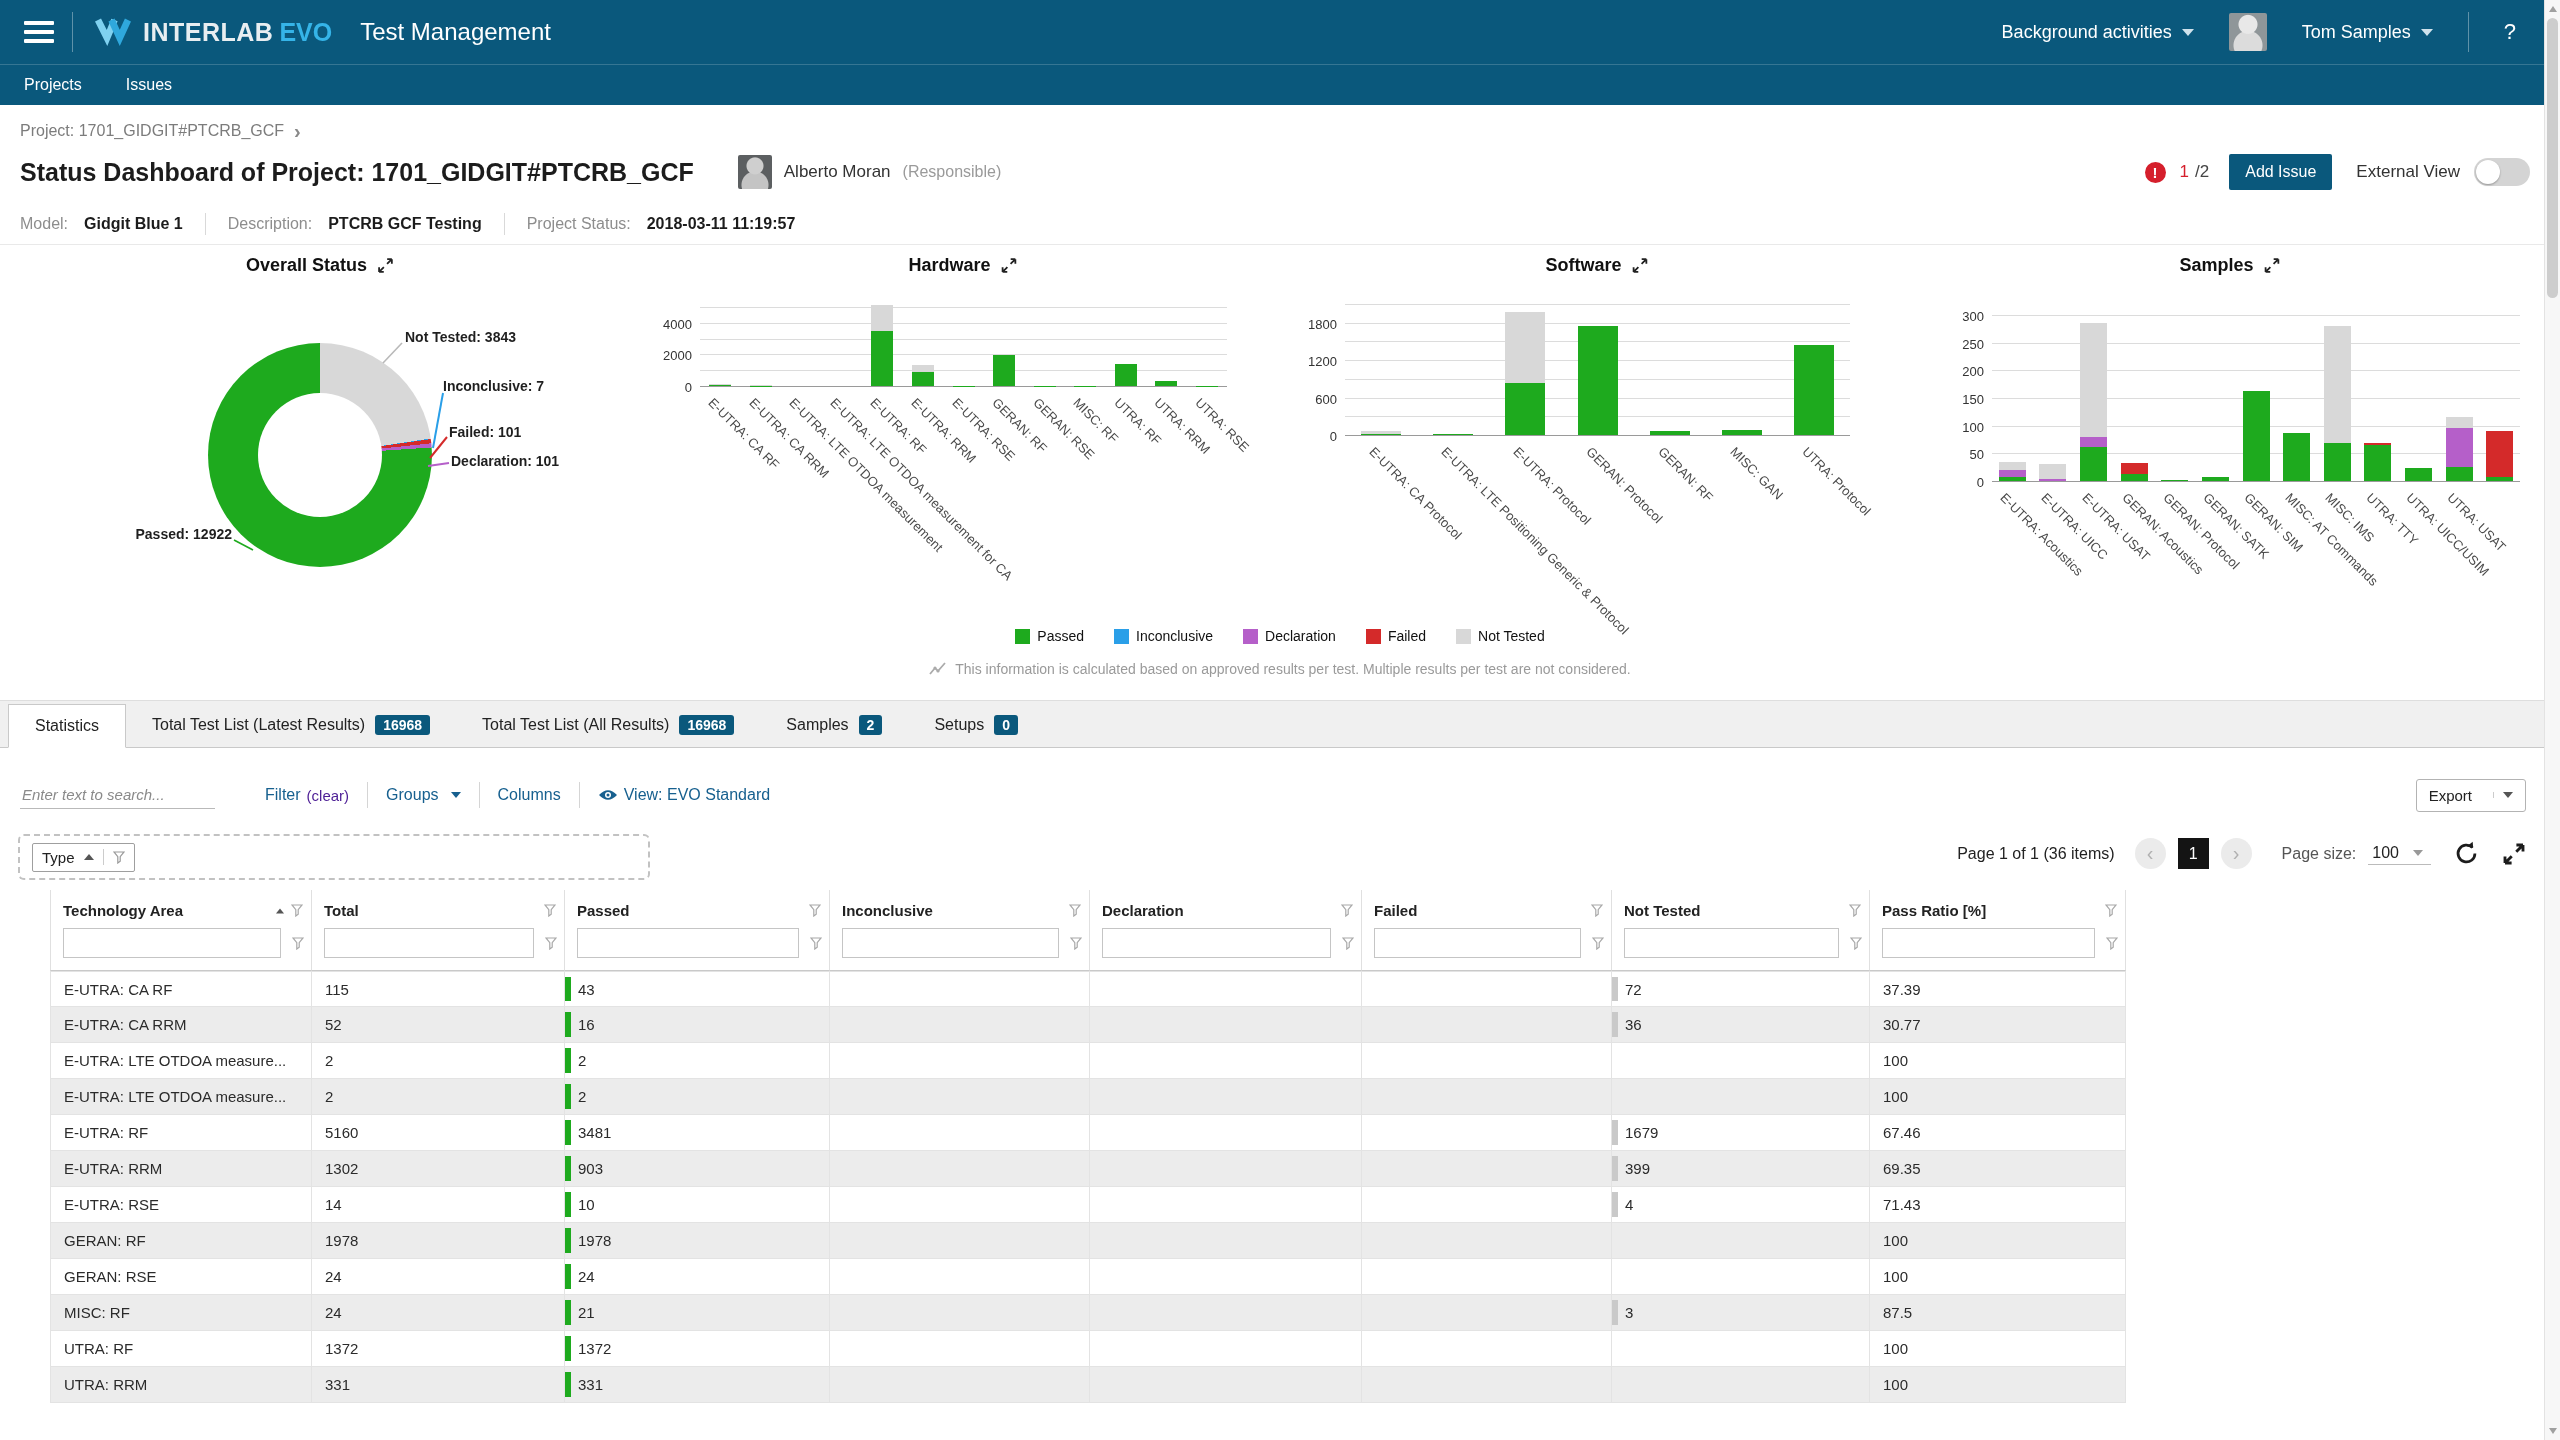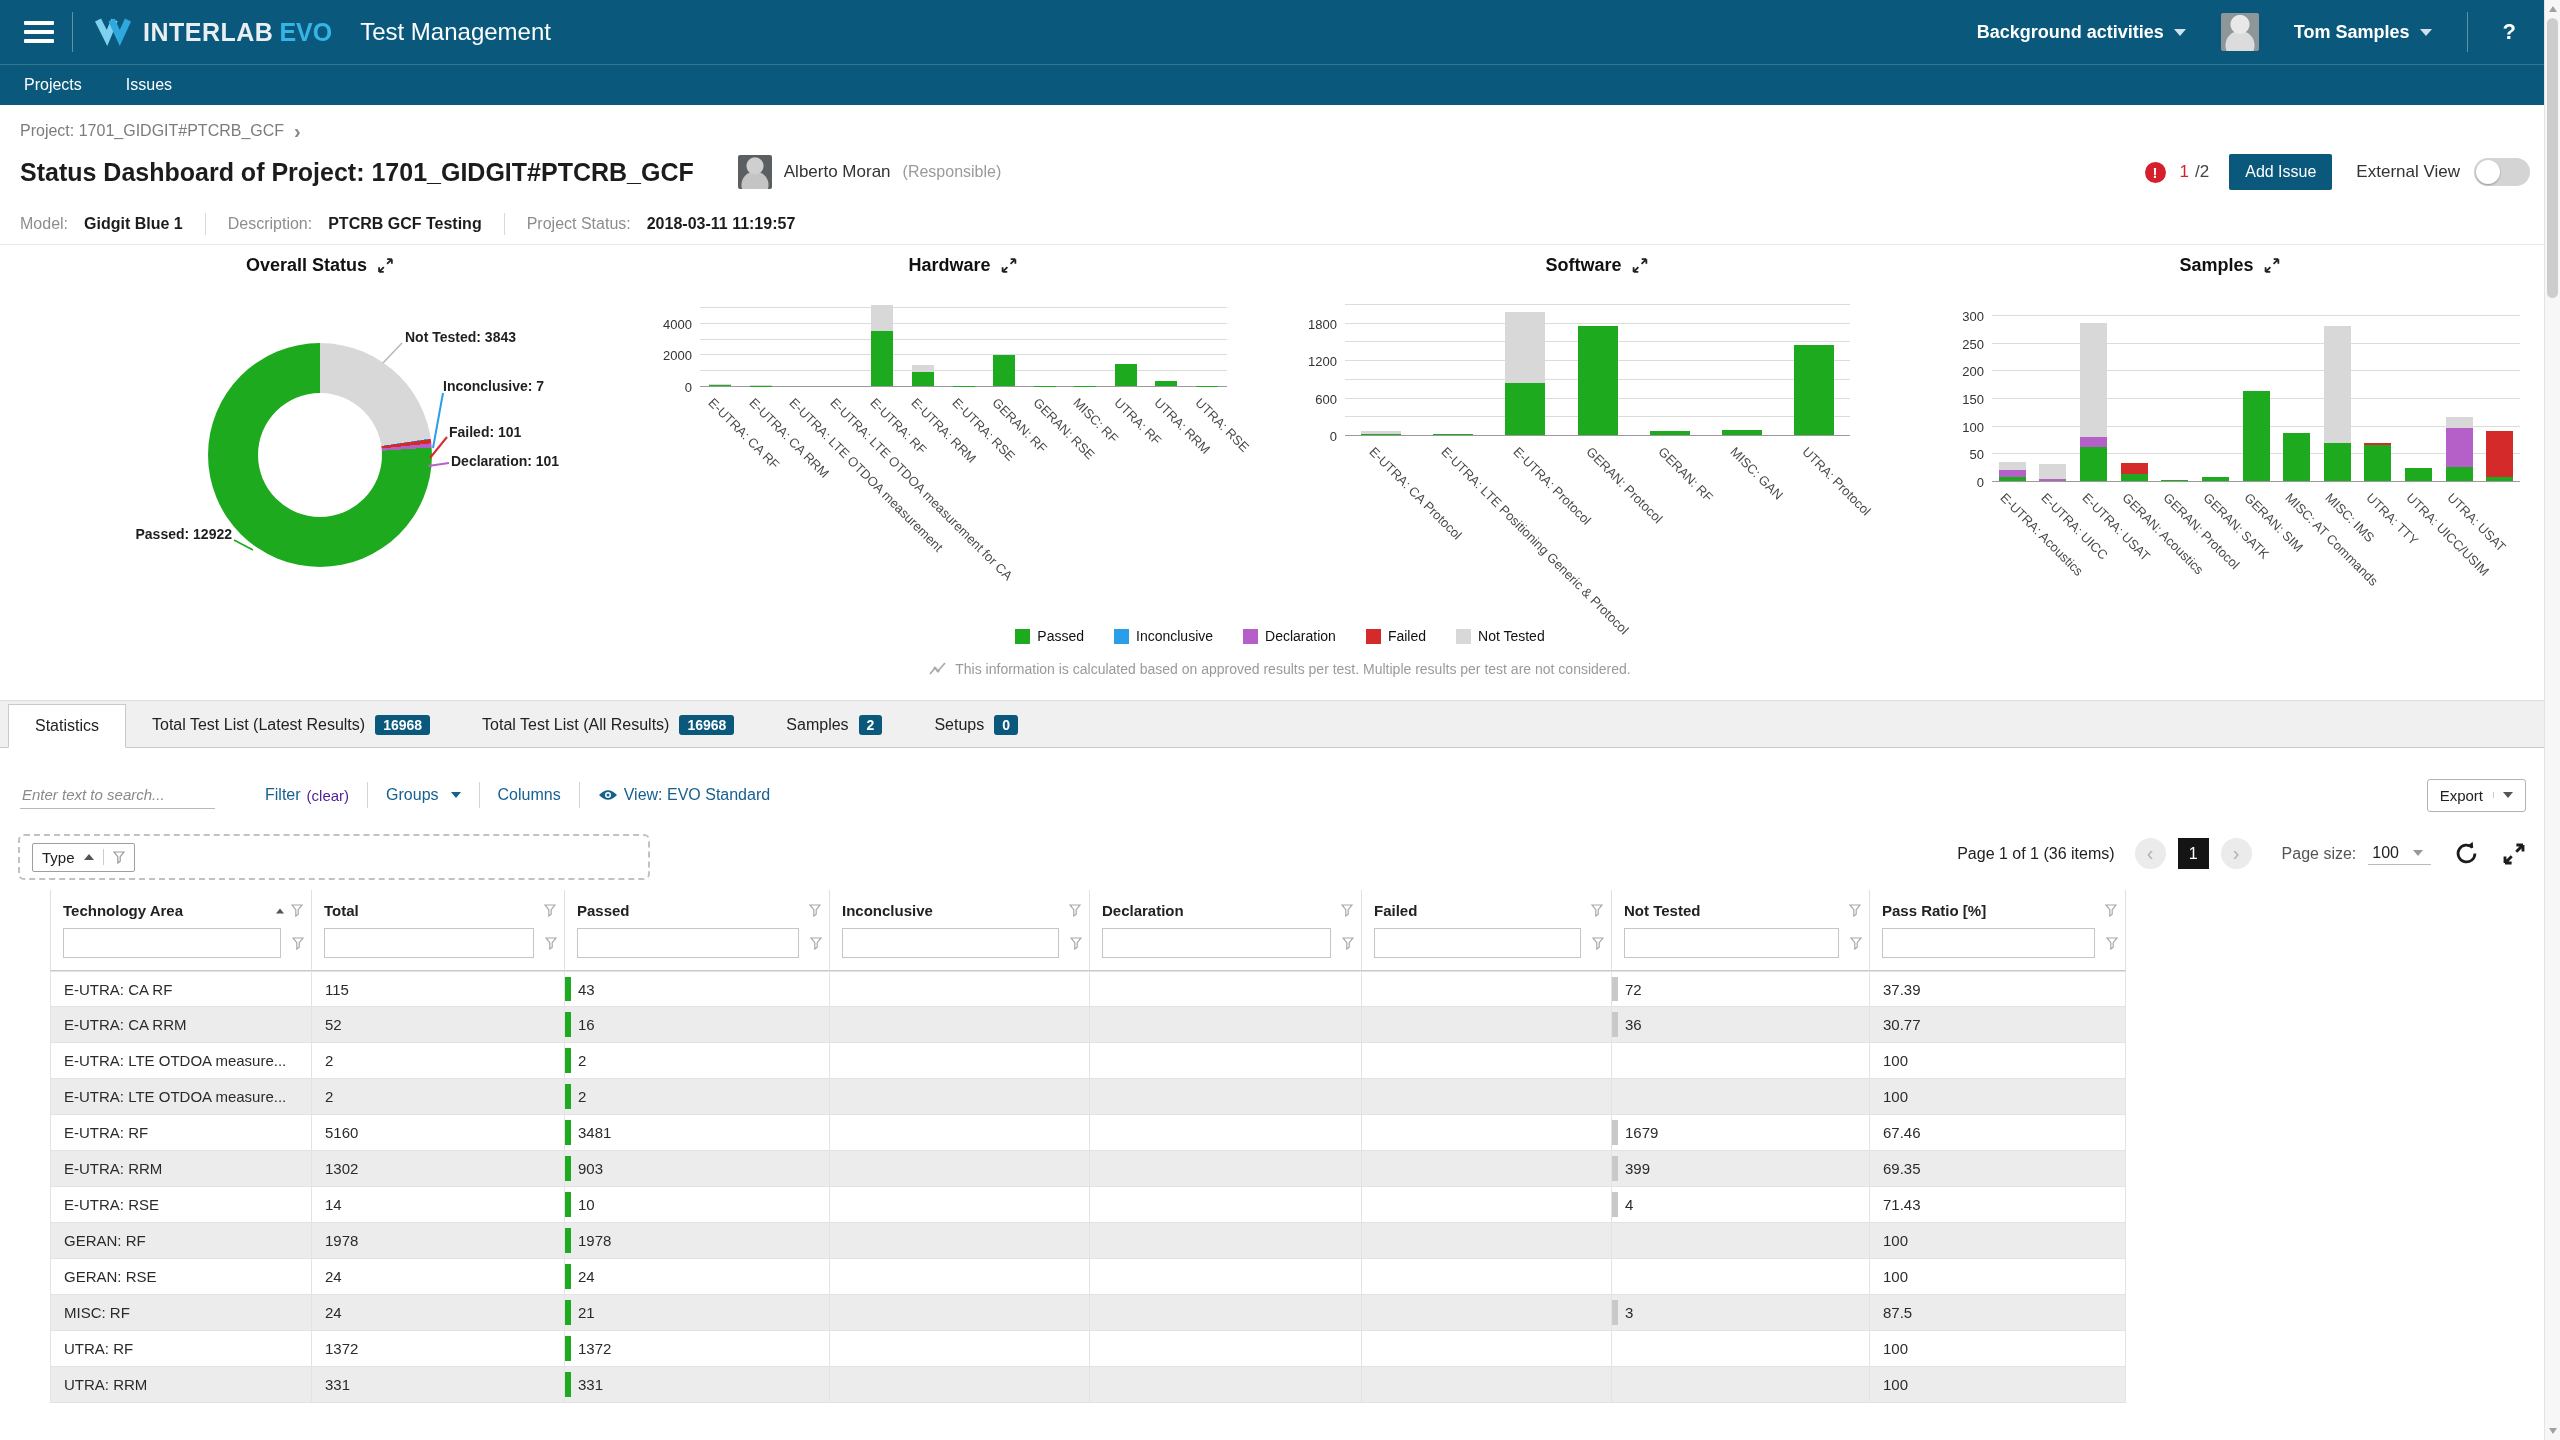--- a/index.html
+++ b/index.html
@@ -8,21 +8,21 @@
 
 
 .topbar { height:64px; background:#0a587c; display:flex; align-items:center; padding:0 36px 0 16px; position:relative; }
 .hamburger { width:30px; height:22px; display:flex; flex-direction:column; justify-content:space-between; cursor:pointer; margin:0 18px 0 8px; }
 .hamburger div { height:4px; background:#fff; border-radius:1px; }
 .top-divider { width:1px; height:40px; background:rgba(255,255,255,.35); margin-right:22px; }
 .brandwrap { display:flex; align-items:center; gap:12px; }
 .brand { font-size:25px; font-weight:bold; color:#e8eef1; letter-spacing:.5px; }
 .brand-accent { color:#35b4e8; font-weight:bold; font-size:25px; margin-left:6px; }
 .product { color:#fff; font-size:24px; margin-left:16px; font-weight:400; }
-.top-right { margin-left:auto; display:flex; align-items:center; gap:35px;font-weight:bold; }
+.top-right { margin-left:auto; display:flex; align-items:center; gap:35px; }
 .bg-activities { color:#ffffff; font-size:18px; display:flex; align-items:center; gap:10px; cursor:pointer; }
 .caret-down { width:0; height:0; border-left:6px solid transparent; border-right:6px solid transparent; border-top:7px solid #cfe2ec; }
 .avatar { width:38px; height:38px; border-radius:2px;
   background: radial-gradient(circle at 50% 30%, #e8e8e8 0 9px, transparent 10px),
               radial-gradient(circle at 50% 85%, #dcdcdc 0 14px, transparent 15px), #8f9699; }
 .username { color:#fff; font-size:18px; display:flex; align-items:center; gap:10px; cursor:pointer; }
 .help-divider { width:1px; height:40px; background:rgba(255,255,255,.35); }
 .help { color:#fff; font-size:22px; cursor:pointer; padding-right:8px; }
 
 
@@ -91,21 +91,21 @@
 
 
 .toolbar { height:80px; display:flex; align-items:center; padding:14px 34px 0 20px; }
 .search-input { width:195px; border:none; border-bottom:1px solid #b9b9b9; font-size:15px; font-style:italic; color:#444; padding:5px 2px; outline:none; background:transparent; }
 .search-input::placeholder { color:#8a8a8a; }
 .tb-item { display:flex; align-items:center; gap:6px; font-size:16px; color:#17608f; cursor:pointer; }
 .tb-clear { color:#4c1d95; font-size:15px; }
 .tb-sep { width:1px; height:26px; background:#d5d5d5; margin:0 18px; }
 .tb-group { margin-left:50px; display:flex; align-items:center; }
 .caret-sm { width:0; height:0; border-left:5px solid transparent; border-right:5px solid transparent; border-top:6px solid #17608f; margin-left:6px; }
-.export-btn { margin-left:auto; border:1px solid #b3b3b3; background:#fff; border-radius:3px; padding:7px 12px; font-size:15px; color:#222; display:flex; align-items:center; gap:10px; cursor:pointer; }
+.export-btn { margin-left:auto; border:1px solid #b3b3b3; background:#fff; border-radius:3px; padding:7px 12px; font-size:15px; color:#222; display:flex; align-items:center; gap:21px; cursor:pointer; }
 .export-caret { border-left:1px solid #ccc; padding-left:9px; display:flex; align-items:center; }
 .caret-dk { width:0; height:0; border-left:5px solid transparent; border-right:5px solid transparent; border-top:6px solid #555; }
 
 
 .groupby-row { height:62px; position:relative; }
 .group-panel { position:absolute; left:18px; top:6px; width:632px; height:46px; border:2px dashed #c2c2c2; border-radius:6px; display:flex; align-items:center; padding-left:12px; }
 .group-chip { border:1px solid #9f9f9f; background:#fff; border-radius:2px; padding:5px 9px; display:flex; align-items:center; gap:9px; font-size:15px; color:#222; cursor:pointer; }
 .sort-asc { width:0; height:0; border-left:5px solid transparent; border-right:5px solid transparent; border-bottom:6px solid #555; }
 .chip-sep { width:1px; height:16px; background:#ccc; }
 .pagination { position:absolute; right:34px; top:10px; display:flex; align-items:center; gap:12px; }

